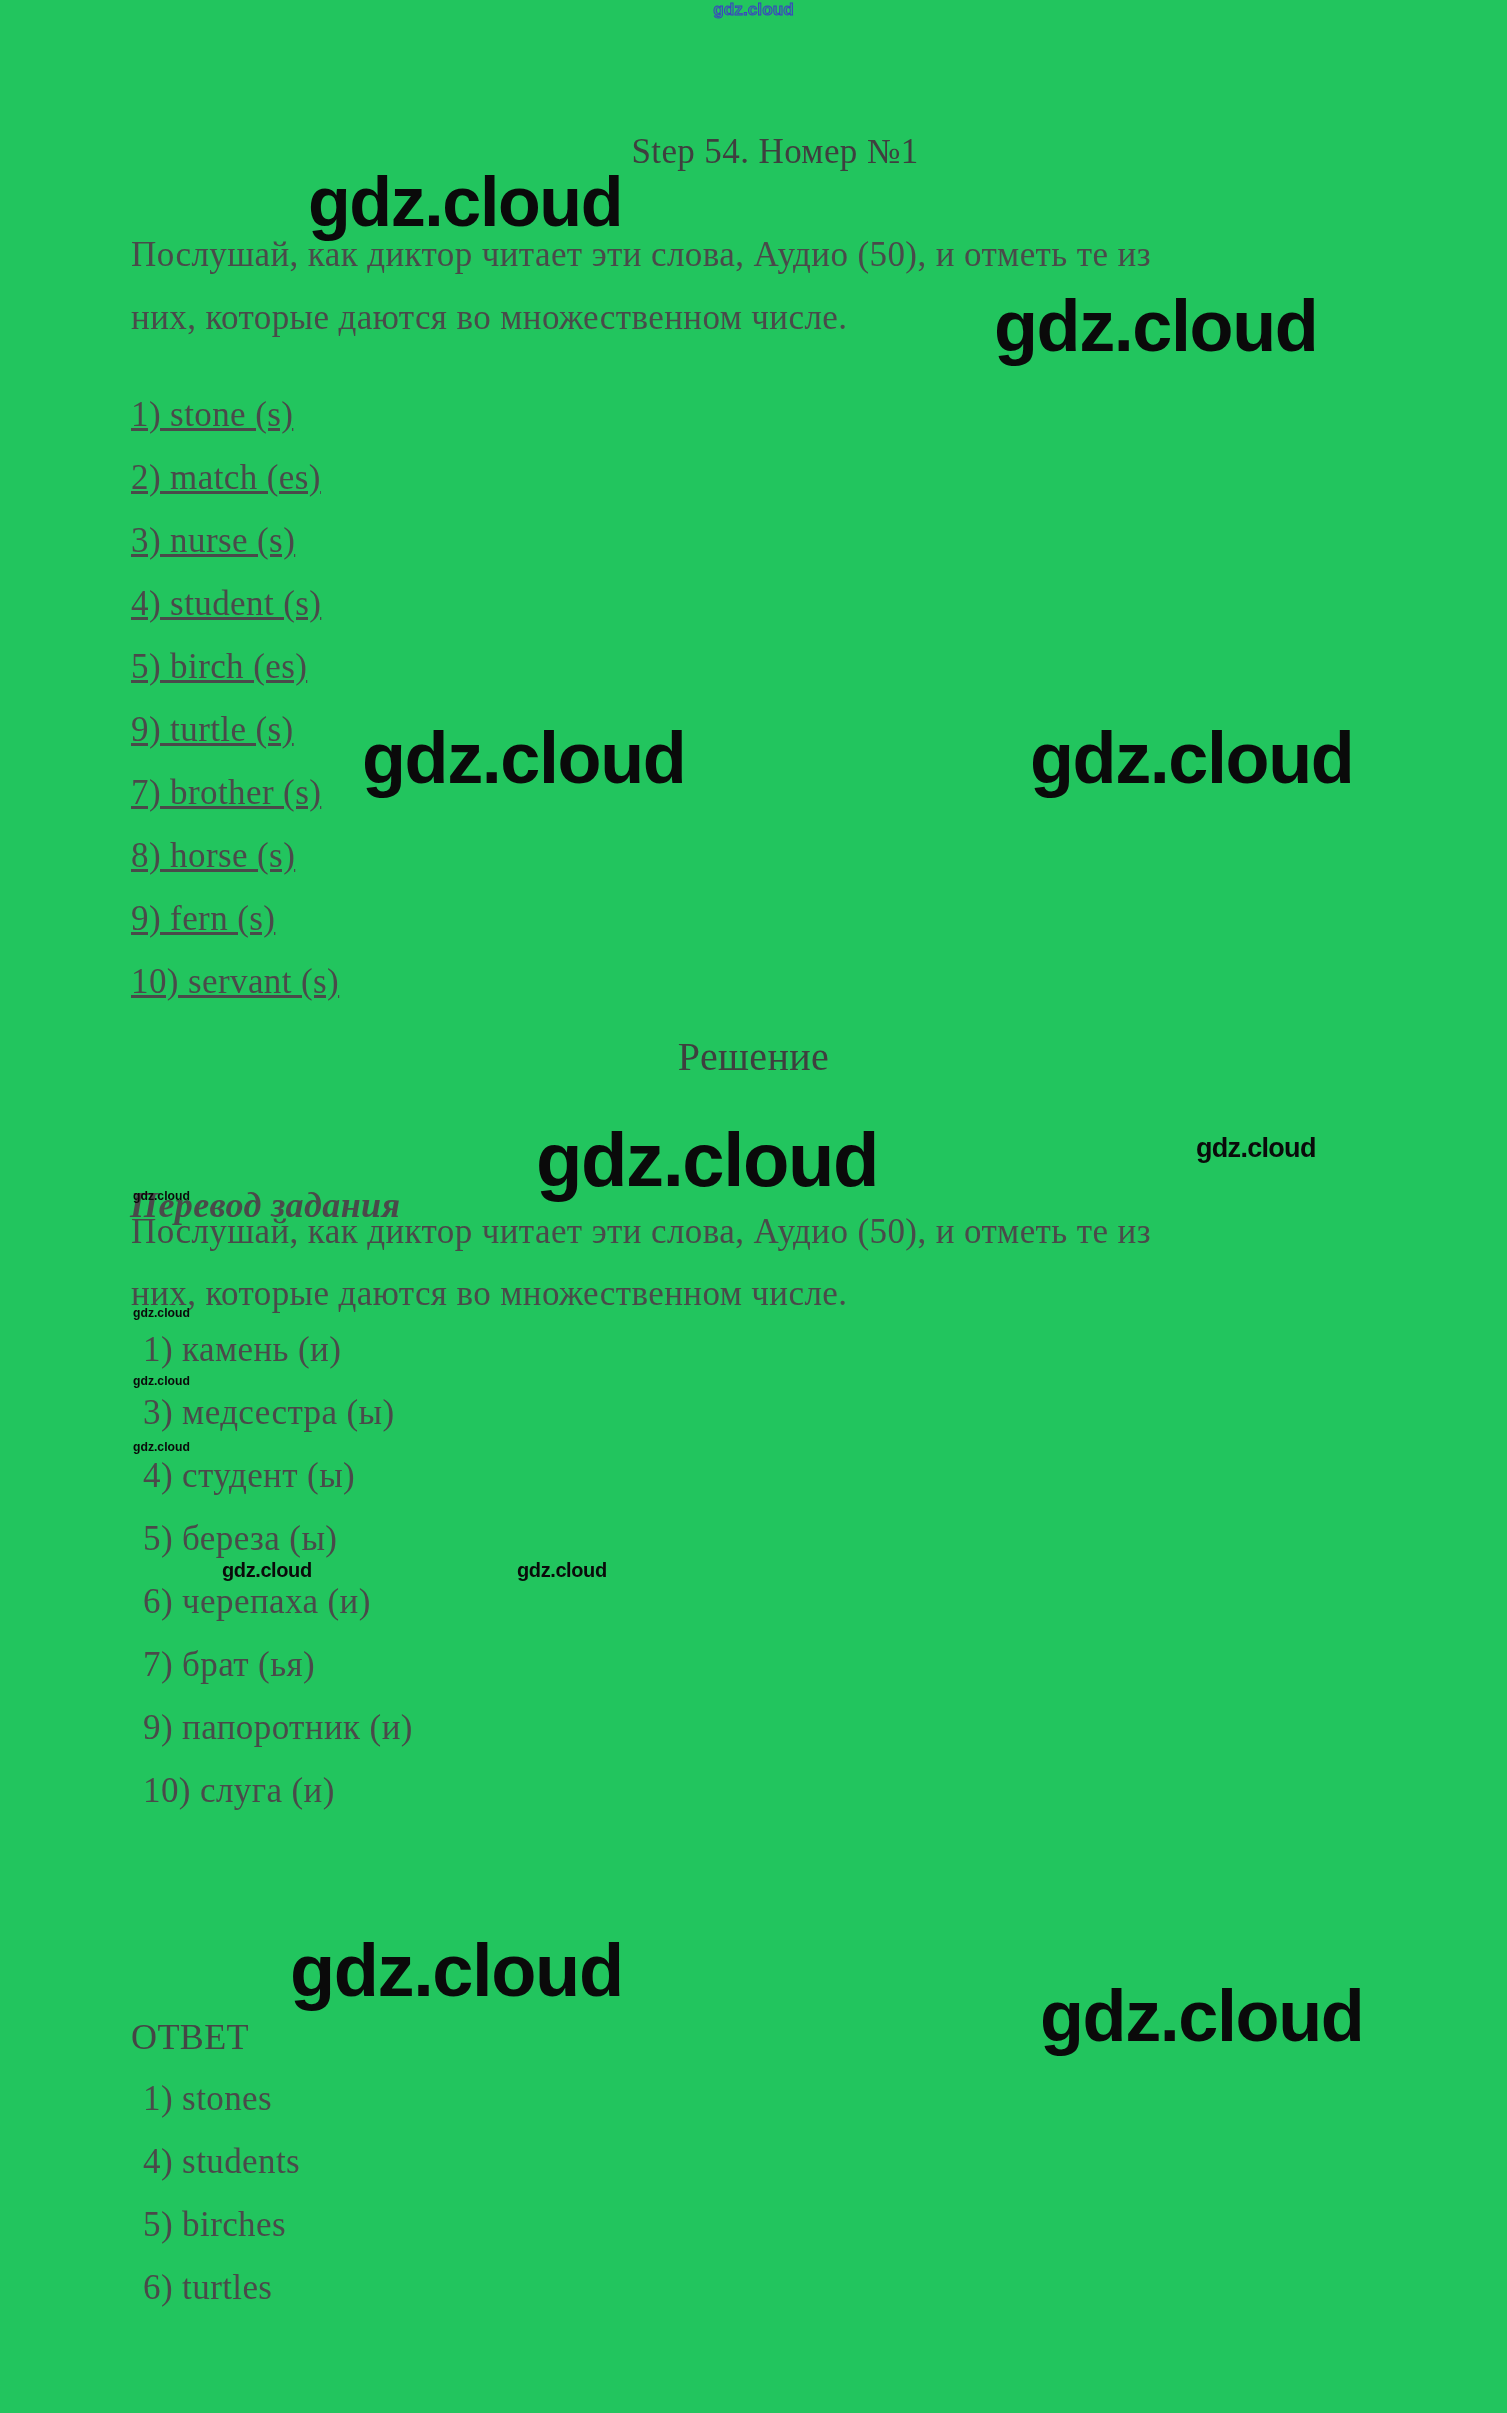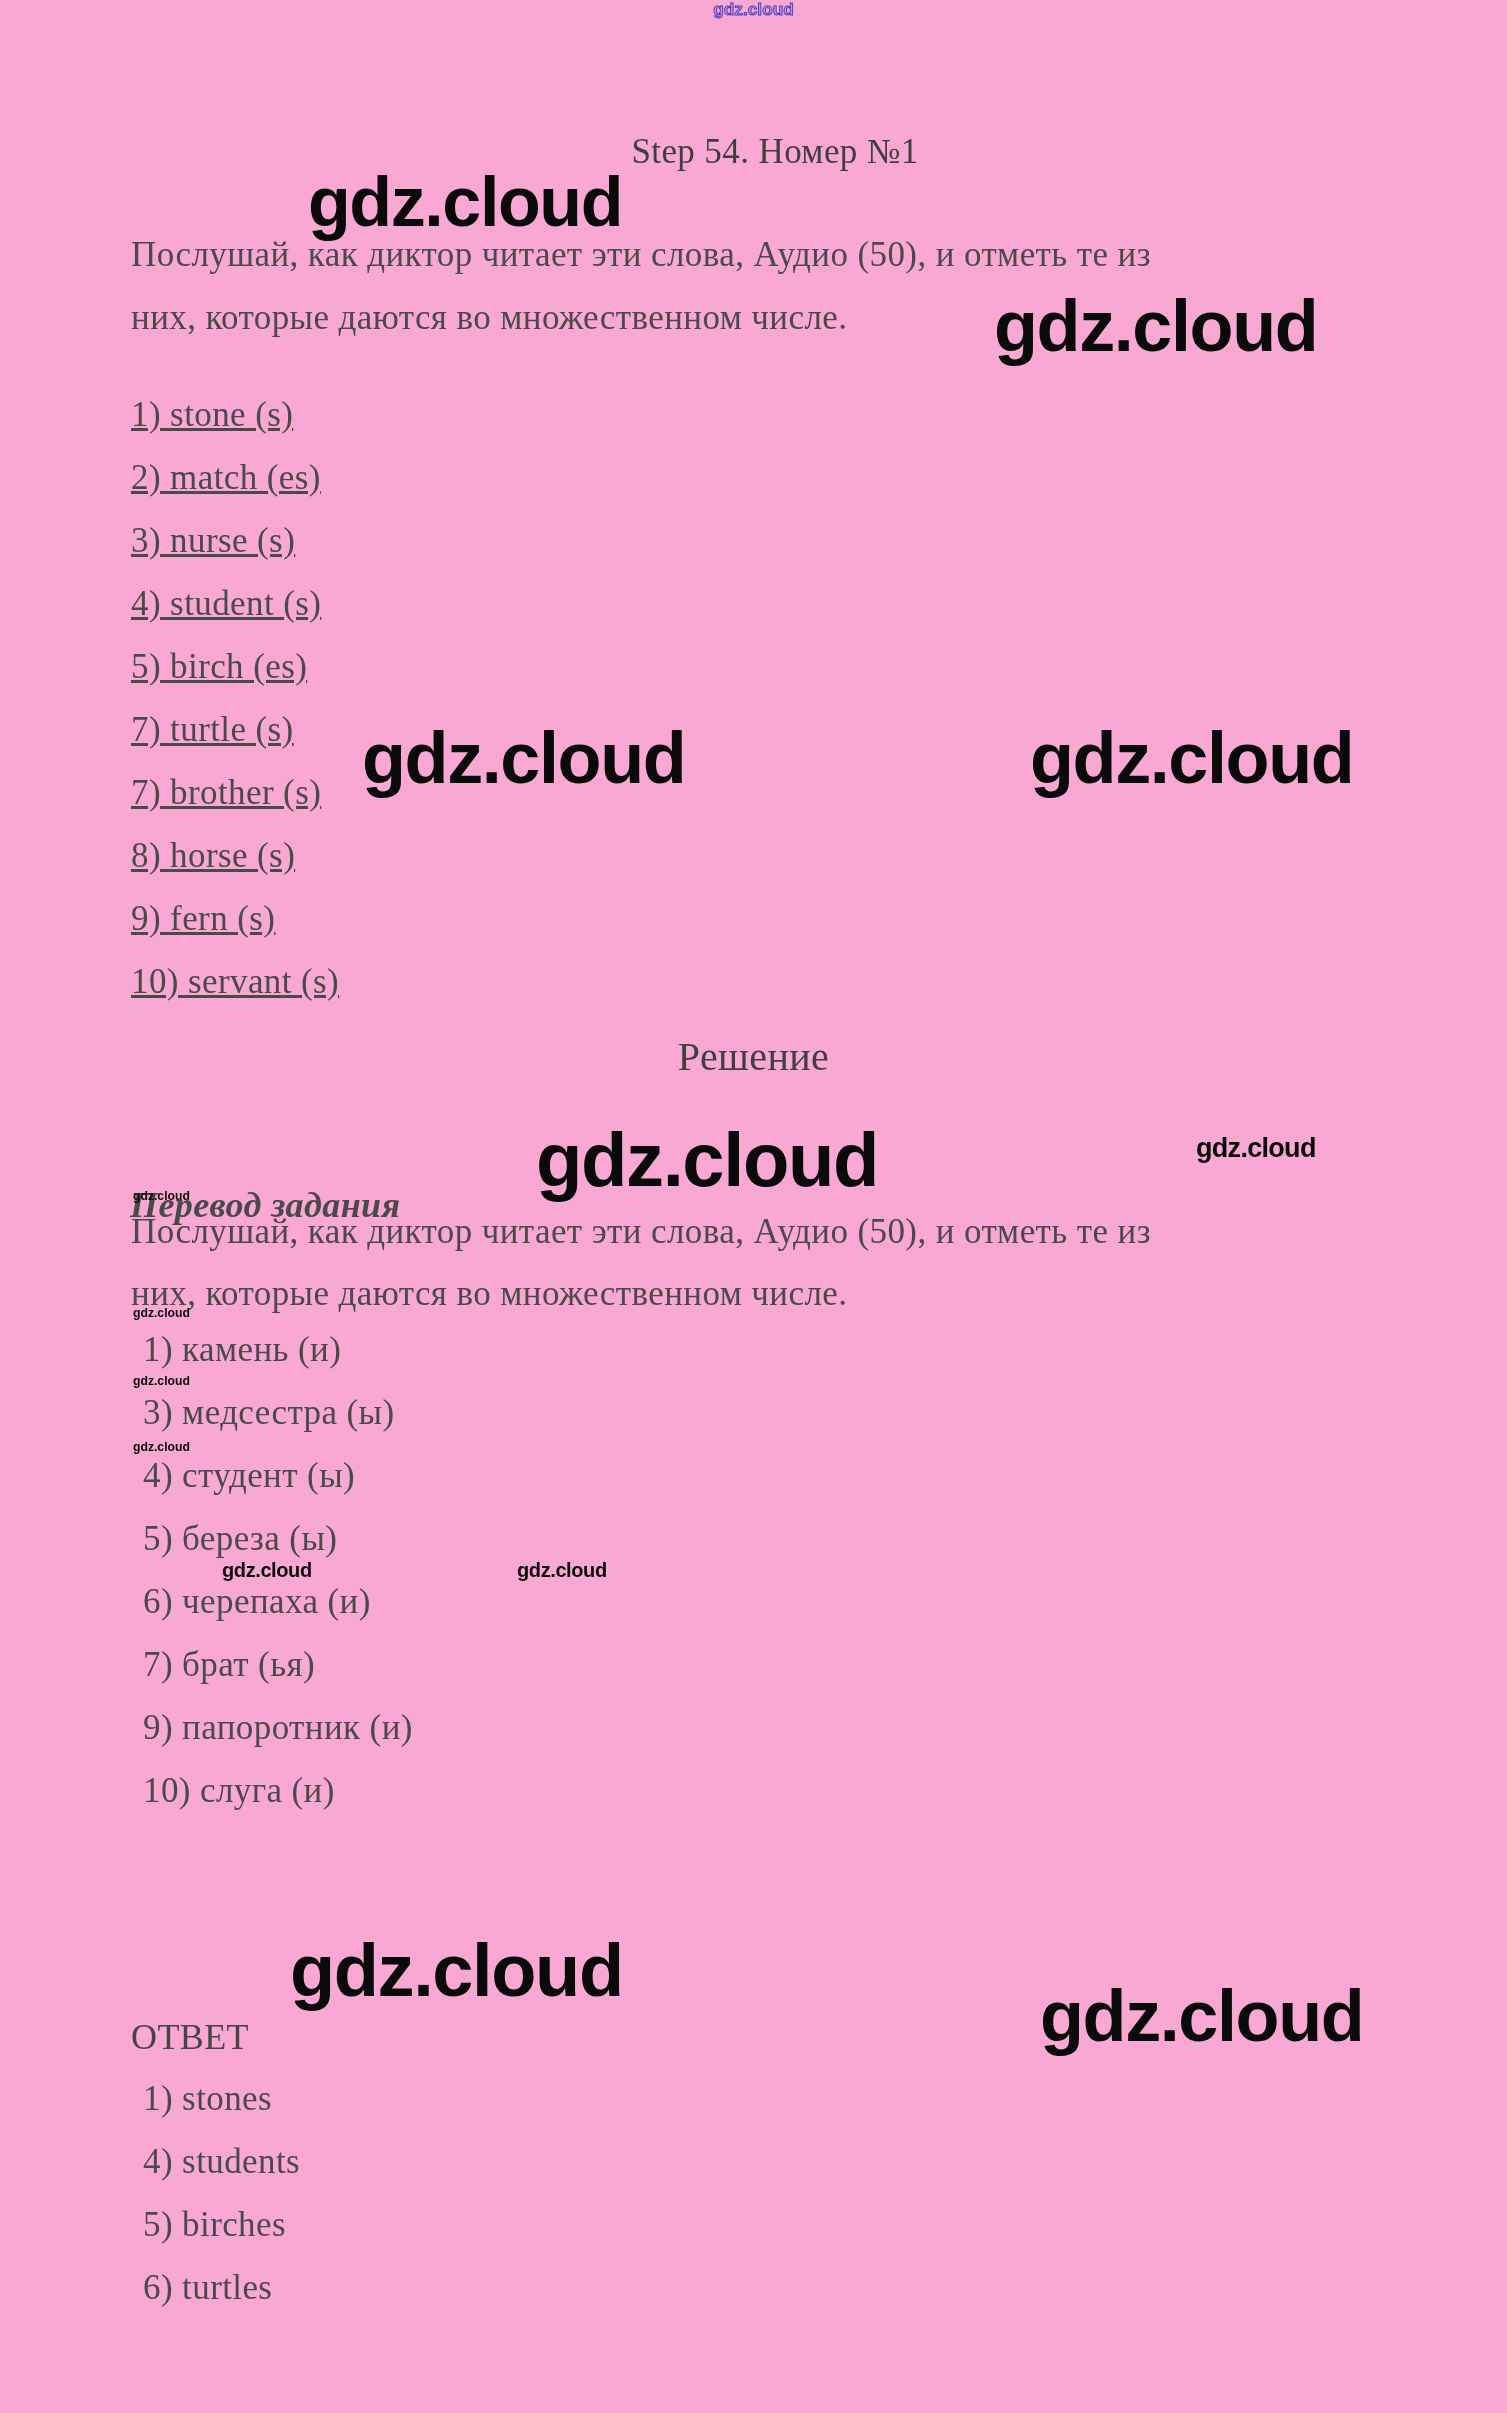--- a/index.html
+++ b/index.html
@@ -1,20 +1,20 @@
 <!DOCTYPE html>
 <html style="font-size:11.5px"><head>
 <meta charset="utf-8">
 <style>
   html, body { margin: 0; padding: 0; background: #ffffff; }
   #page {
     position: relative;
     width: 1507px;
     height: 2413px;
-    background: #f9a8d4;
+    background: #22c55e;
     overflow: hidden;
     font-family: "Liberation Serif", serif;
   }
   .abs { position: absolute; }
 
   
   .doc {
     font-family: "Liberation Serif", serif;
     color: #4a4a4a;
     font-size: 35px;
@@ -70,21 +70,21 @@
   <div class="abs doc" style="left:131px; top:298px;">них, которые даются во множественном числе.</div>
 
   <div class="abs wm wm-big" style="left:994px; top:290px;">gdz.cloud</div>
 
   <div class="abs doc list" style="left:131px; top:383px;text-decoration:underline;">
     <div class="li">1) stone (s)</div>
     <div class="li">2) match (es)</div>
     <div class="li">3) nurse (s)</div>
     <div class="li">4) student (s)</div>
     <div class="li">5) birch (es)</div>
-    <div class="li">7) turtle (s)</div>
+    <div class="li">9) turtle (s)</div>
     <div class="li">7) brother (s)</div>
     <div class="li">8) horse (s)</div>
     <div class="li">9) fern (s)</div>
     <div class="li">10) servant (s)</div>
   </div>
 
   <div class="abs wm wm-big" style="left:362px; top:722px;">gdz.cloud</div>
   <div class="abs wm wm-big" style="left:1030px; top:722px;">gdz.cloud</div>
 
   <div class="abs doc heading-center" style="top:1033px; font-size:40px;">Решение</div>

